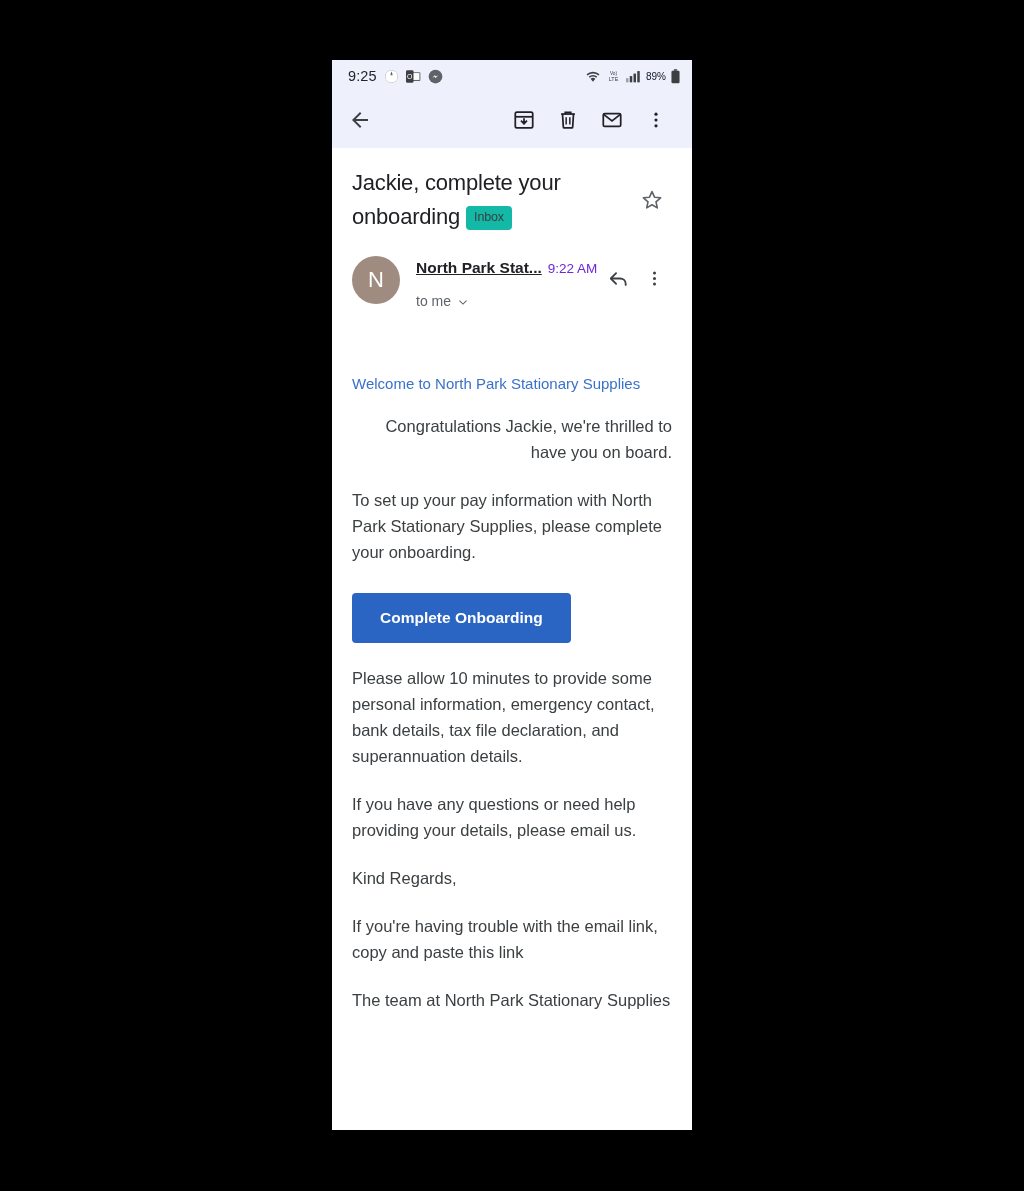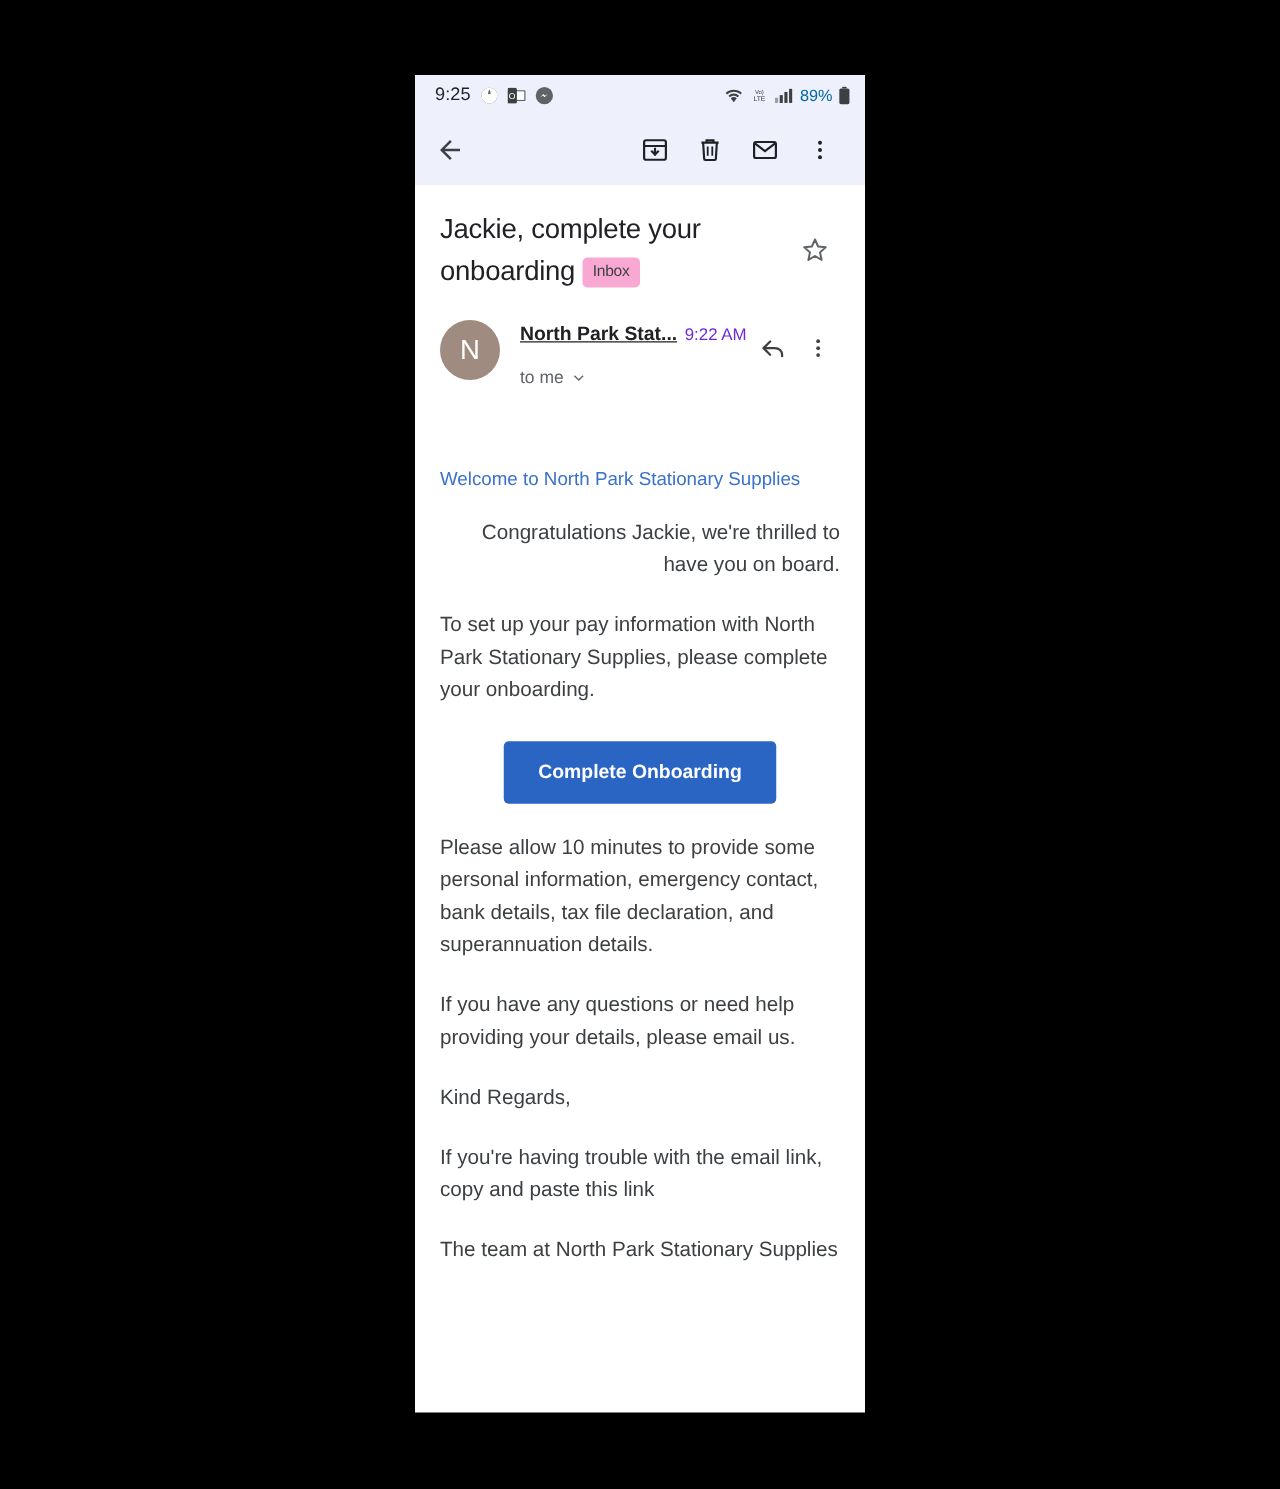--- a/index.html
+++ b/index.html
@@ -21,21 +21,21 @@
   
   .statusbar {
     height:32px; background:#eef1fb;
     display:flex; align-items:center;
     padding:0 12px 0 16px;
     color:#3c4043;
   }
   .sb-left { display:flex; align-items:center; gap:7px; }
   .sb-time { font-size:14.5px; color:#23252a; letter-spacing:.1px; }
   .sb-right { margin-left:auto; display:flex; align-items:center; gap:5px; }
-  .sb-batt-txt { font-size:13px; color:#0369a1; }
+  .sb-batt-txt { font-size:10px; color:#0f172a; }
   .ic { display:inline-block; line-height:0; }
 
   
   .toolbar {
     height:56px; background:#eef1fb;
     display:flex; align-items:center;
     padding:0 14px 0 16px;
   }
   .tb-spacer { flex:1; }
   .tb-btn {
@@ -49,21 +49,21 @@
   .mail { background:#fff; padding:0 20px; }
 
   .subject-row { display:flex; align-items:flex-start; padding-top:18px; }
   .subject {
     flex:1; font-size:22px; line-height:34px;
     color:#202124; letter-spacing:-.2px; font-weight:400;
     padding-right:8px;
   }
   .chip {
     display:inline-block; vertical-align:3px;
-    background:#f9a8d4; color:#3c4043;
+    background:#14b8a6; color:#3c4043;
     font-size:12.5px; line-height:1;
     padding:5px 8px 6px; border-radius:4px;
     margin-left:6px; white-space:nowrap;
   }
   .star-btn { width:40px; height:40px; display:flex; align-items:center; justify-content:center; cursor:pointer; margin-top:14px; }
 
   .sender-row { display:flex; align-items:flex-start; margin-top:22px; }
   .avatar {
     width:48px; height:48px; border-radius:50%;
     background:#a08b81; color:#fff;
@@ -88,21 +88,21 @@
   .c-link {
     font-size:15px; line-height:26px;
     color:#3a71c9; text-decoration:none; display:block;
     cursor:pointer;
   }
   .c-p {
     font-size:16.5px; line-height:26px;
     color:#3c4043; margin-top:22px;
   }
   .c-p.tight { margin-top:16px;text-align:right; }
-  .cta-wrap { display:flex; justify-content:center; margin-top:28px; }
+  .cta-wrap { display:flex; justify-content:flex-start; margin-top:28px; }
   .cta {
     background:#2b65c4; color:#fff;
     font-size:15.5px; font-weight:bold;
     padding:16px 28px; border-radius:4px;
     border:none; cursor:pointer;
     font-family:"Liberation Sans", sans-serif;
   }
 </style>
 </head>
 <body>

